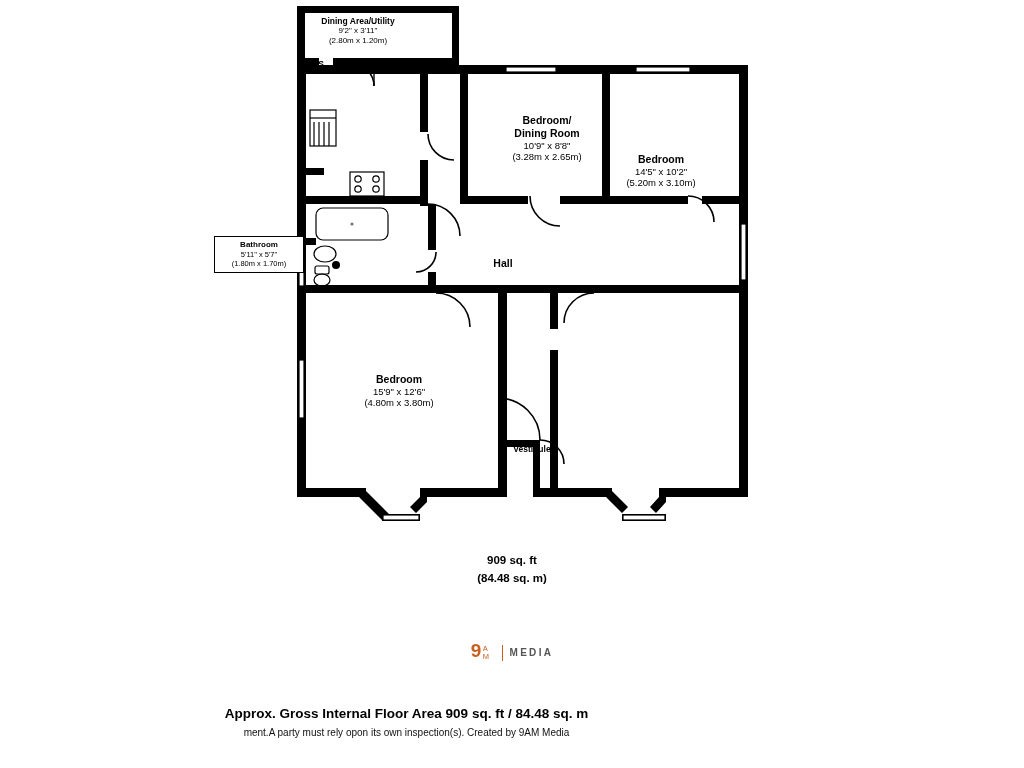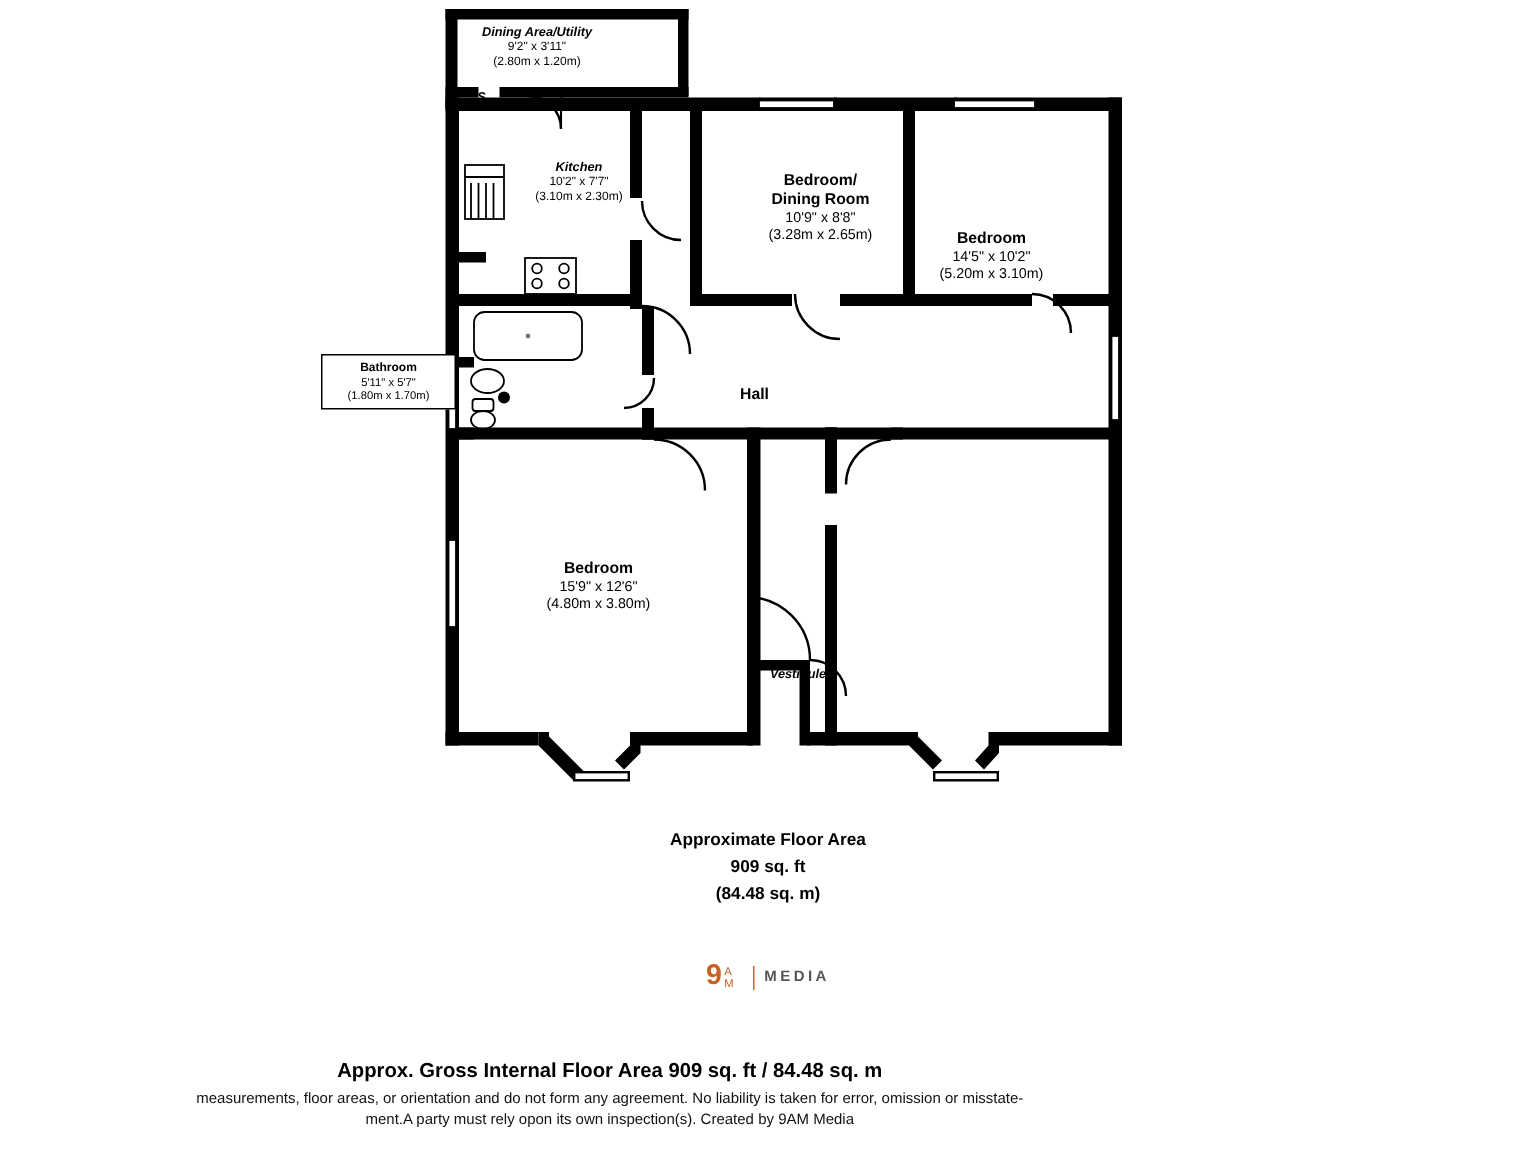--- a/index.html
+++ b/index.html
@@ -33,21 +33,21 @@
     line-height: 1.22;
     white-space: nowrap;
   }
   .label .name {
     font-weight: bold;
     font-size: 10.5px;
   }
   .label .dim {
     font-size: 9.5px;
   }
-  .label.small .name { font-size: 8.5px; font-style: italic; }
+  .label.small .name { font-size: 8.5px; }
   .label.small .dim { font-size: 8px; }
 
   .area-block {
     position: absolute;
     left: 0;
     top: 552px;
     width: 1024px;
     text-align: center;
     font-weight: bold;
     font-size: 11.5px;
@@ -250,25 +250,20 @@
   <div class="label small" style="left:268px; top:16px; width:180px;">
     <div class="name">Dining Area/Utility</div>
     <div class="dim">9'2" x 3'11"</div>
     <div class="dim">(2.80m x 1.20m)</div>
   </div>
 
   <div class="label small" style="left:308px; top:59px; width:26px;">
     <div class="name">S</div>
   </div>
 
-  <div class="label small" style="left:296px; top:106px; width:180px;">
-    <div class="name">Kitchen</div>
-    <div class="dim">10'2" x 7'7"</div>
-    <div class="dim">(3.10m x 2.30m)</div>
-  </div>
 
   <div class="label" style="left:461px; top:114px; width:172px;">
     <div class="name">Bedroom/</div>
     <div class="name">Dining Room</div>
     <div class="dim">10'9" x 8'8"</div>
     <div class="dim">(3.28m x 2.65m)</div>
   </div>
 
   <div class="label" style="left:575px; top:153px; width:172px;">
     <div class="name">Bedroom</div>
@@ -291,31 +286,29 @@
     <div class="dim">15'9" x 12'6"</div>
     <div class="dim">(4.80m x 3.80m)</div>
   </div>
 
 
   <div class="label small" style="left:480px; top:444px; width:104px;">
     <div class="name">Vestibule</div>
   </div>
 
   <div class="area-block">
-    <div>Approximate Floor Area</div>
     <div>909 sq. ft</div>
     <div>(84.48 sq. m)</div>
   </div>
 
   <div class="logo">
     <span class="logo-inner">
       <span class="nine">9</span><span class="am"><span>A</span><br><span>M</span></span>
       <span class="logo-sep"></span><span class="logo-word">MEDIA</span>
     </span>
   </div>
 
   <div class="footer">
     <div class="f-title">Approx. Gross Internal Floor Area 909 sq. ft / 84.48 sq. m</div>
-    <div class="f-line">measurements, floor areas, or orientation and do not form any agreement. No liability is taken for error, omission or misstate-</div>
     <div class="f-line">ment.A party must rely opon its own inspection(s). Created by 9AM Media</div>
   </div>
 
 </div>
 
 </body></html>

